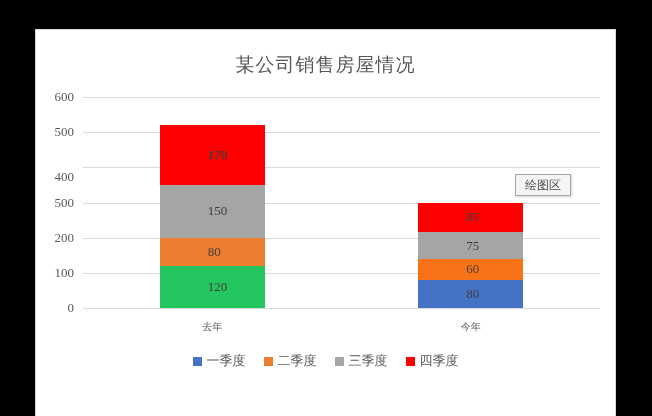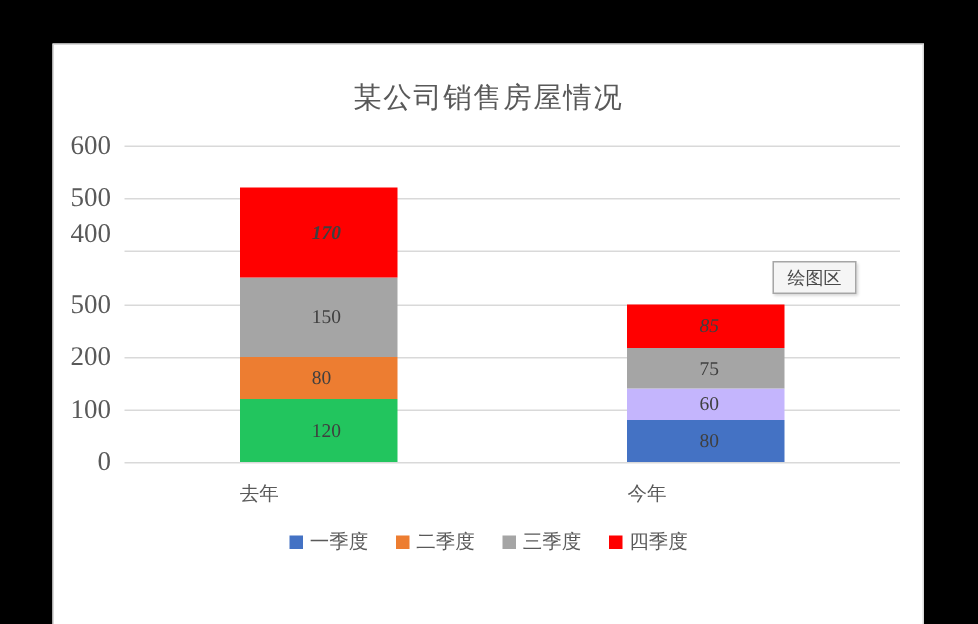--- a/index.html
+++ b/index.html
@@ -56,21 +56,21 @@
     background: #d9d9d9;
   }
   .gridline.baseline { background: #d9d9d9; }
 
   
   .ytick {
     position: absolute;
     right: 100%;
     margin-right: 9px;
     transform: translateY(-50%);
-    font-size: 18px;
+    font-size: 13px;
     color: #595959;
     font-family: "Liberation Serif", "DejaVu Serif", serif;
     white-space: nowrap;
   }
 
   
   .bar-group {
     position: absolute;
     bottom: 0;
     width: 105px;
@@ -96,22 +96,22 @@
   }
   .seg-label.emph-bold  { font-weight: bold; font-style: italic; }
   .seg-label.emph-ital  { font-style: italic; }
 
   
   .cat-label {
     position: absolute;
     top: 100%;
     margin-top: 12px;
     width: 105px;
-    text-align: left;
-    font-size: 13px;
+    text-align: center;
+    font-size: 10px;
     color: #595959;
     white-space: nowrap;
   }
 
   
   #plot-tooltip {
     position: absolute;
     left: 479px;
     top: 144px;
     padding: 3px 9px;
@@ -161,21 +161,21 @@
 
   <div class="gridline baseline" style="top: 211px;"></div>
       <div class="ytick" style="top: 211px;">0</div>
       <div class="gridline" style="top: 175.833px;"></div>
       <div class="ytick" style="top: 175.833px;">100</div>
       <div class="gridline" style="top: 140.667px;"></div>
       <div class="ytick" style="top: 140.667px;">200</div>
       <div class="gridline" style="top: 105.5px;"></div>
       <div class="ytick" style="top: 105.5px;">500</div>
       <div class="gridline" style="top: 70.3333px;"></div>
-      <div class="ytick" style="top: 59px; margin-left: 18px;">400</div>
+      <div class="ytick" style="top: 80px; margin-left: 18px;">400</div>
       <div class="gridline" style="top: 35.1667px;"></div>
       <div class="ytick" style="top: 35.1667px;">500</div>
       <div class="gridline" style="top: 0px;"></div>
       <div class="ytick" style="top: 0px;">600</div>
       <div class="bar-group" style="left: 76.75px; width: 105px;">
         <div class="seg" style="height: 42.2px; bottom: 0px; background: #22c55e;">
           <div class="seg-label">120</div>
         </div>
         <div class="seg" style="height: 28.1333px; bottom: 42.2px; background: rgb(237, 125, 49);">
           <div class="seg-label">80</div>
@@ -185,21 +185,21 @@
         </div>
         <div class="seg" style="height: 59.7833px; bottom: 123.083px; background: rgb(255, 0, 0);">
           <div class="seg-label emph-bold">170</div>
         </div>
         <div class="cat-label">去年</div>
       </div>
       <div class="bar-group" style="left: 335.25px; width: 105px;">
         <div class="seg" style="height: 28.1333px; bottom: 0px; background: rgb(68, 114, 196);">
           <div class="seg-label">80</div>
         </div>
-        <div class="seg" style="height: 21.1px; bottom: 28.1333px; background: #c4b5fd;">
+        <div class="seg" style="height: 21.1px; bottom: 28.1333px; background: #f97316;">
           <div class="seg-label">60</div>
         </div>
         <div class="seg" style="height: 26.375px; bottom: 49.2333px; background: rgb(165, 165, 165);">
           <div class="seg-label">75</div>
         </div>
         <div class="seg" style="height: 29.8917px; bottom: 75.6083px; background: rgb(255, 0, 0);">
           <div class="seg-label emph-ital">85</div>
         </div>
         <div class="cat-label">今年</div>
       </div>

